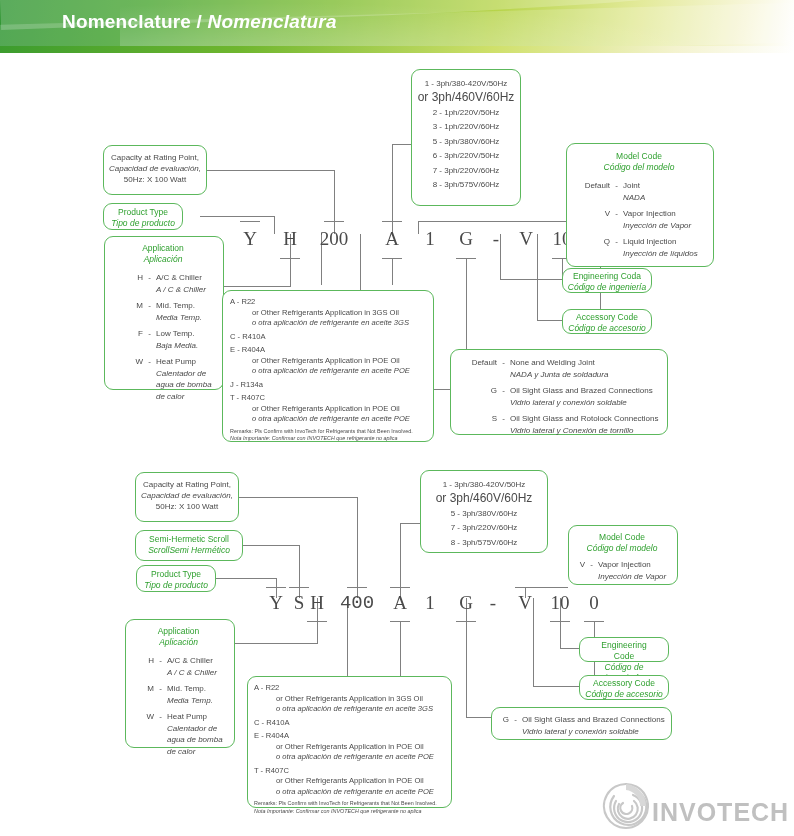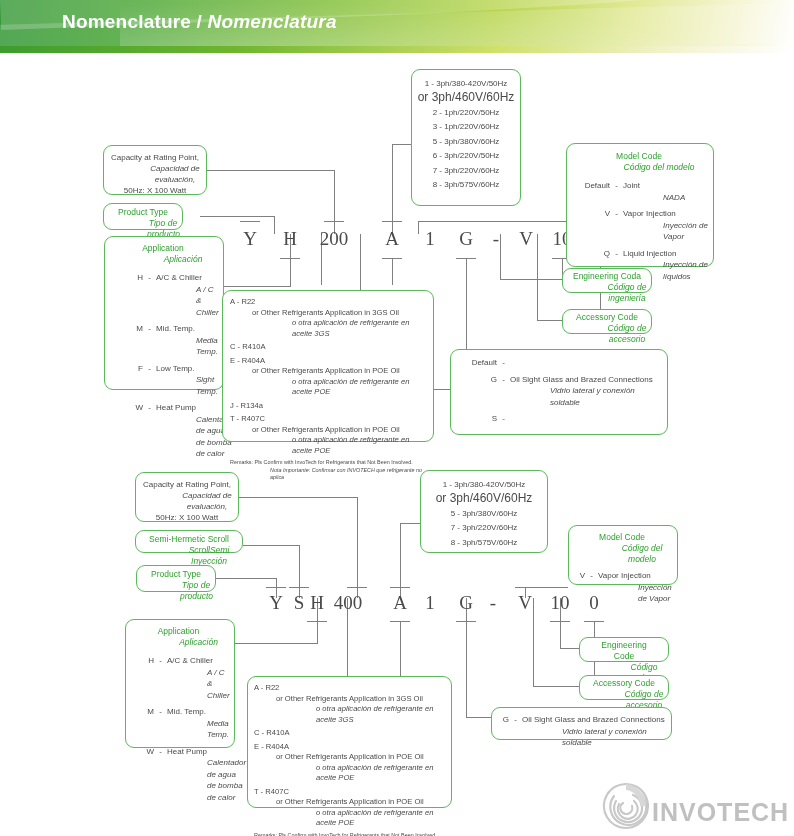--- a/index.html
+++ b/index.html
@@ -19,21 +19,21 @@
           font-weight:bold;letter-spacing:.2px;white-space:nowrap;}
   .banner-title .it{font-style:italic;}
   .banner-underline{position:absolute;left:0;top:46px;width:794px;height:7px;
           background:linear-gradient(100deg,#3c9c2e 0%,#6fb62e 30%,#cfe06a 62%,#f4f3cf 85%,#ffffff 100%);}
 
   
   .gbox{position:absolute;border:1px solid #5cb85c;border-radius:9px;background:#ffffff;
         box-sizing:border-box;}
   .gtitle{color:#2fa02f;text-align:center;font-size:8.5px;line-height:11px;}
   .gtxt{font-size:8px;line-height:11px;color:#4a4a4a;}
-  .es{font-style:italic;margin-left:40px;}
+  .es{font-style:italic;}
 
   
   .row{display:flex;font-size:8px;line-height:11.5px;color:#4a4a4a;}
   .row .k{width:34px;text-align:right;flex:0 0 34px;}
   .row .d{width:13px;text-align:center;flex:0 0 13px;}
   .row .v{flex:1 1 auto;}
   .row .v .es{display:block;font-style:italic;}
 
   
   .rline{font-size:7.6px;line-height:10.5px;color:#4a4a4a;}
@@ -148,21 +148,21 @@
     <div class="v"><span>A/C &amp; Chiller</span><span class="es">A / C &amp; Chiller</span></div>
   </div>
   <div class="row" style="margin-bottom:5px;">
     <div class="k">M</div>
     <div class="d">-</div>
     <div class="v"><span>Mid. Temp.</span><span class="es">Media Temp.</span></div>
   </div>
   <div class="row" style="margin-bottom:5px;">
     <div class="k">F</div>
     <div class="d">-</div>
-    <div class="v"><span>Low Temp.</span><span class="es">Sight Temp.</span></div>
+    <div class="v"><span>Low Temp.</span><span class="es">Baja Media.</span></div>
   </div>
   <div class="row">
     <div class="k">W</div>
     <div class="d">-</div>
     <div class="v"><span>Heat Pump</span><span class="es">Calentador de agua de bomba de calor</span></div>
   </div>
 </div>
 
 <div class="gbox" style="left:222px;top:290px;width:212px;height:152px;padding:6px 5px 0 7px;">
   <div class="rline" style="margin-bottom:3px;">
@@ -227,29 +227,31 @@
 </div>
 <div class="gbox" style="left:562px;top:309px;width:90px;height:25px;padding:2px 3px 0;">
   <div class="gtitle">Accessory Code</div>
   <div class="gtitle es">Código de accesorio</div>
 </div>
 
 <div class="gbox" style="left:450px;top:349px;width:218px;height:86px;padding:7px 4px 0 2px;">
   <div class="row" style="margin-bottom:5px;">
     <div class="k" style="flex:0 0 44px;width:44px;">Default</div>
     <div class="d">-</div>
+    <div class="v"><span>None and Welding Joint</span><span class="es">NADA y Junta de soldadura</span></div>
   </div>
   <div class="row" style="margin-bottom:5px;">
     <div class="k" style="flex:0 0 44px;width:44px;">G</div>
     <div class="d">-</div>
     <div class="v"><span>Oil Sight Glass and Brazed Connections</span><span class="es">Vidrio lateral y conexión soldable</span></div>
   </div>
   <div class="row">
     <div class="k" style="flex:0 0 44px;width:44px;">S</div>
     <div class="d">-</div>
+    <div class="v"><span>Oil Sight Glass and Rotolock Connections</span><span class="es">Vidrio lateral y Conexión de tornillo</span></div>
   </div>
 </div>
 
 <div class="ln lh" style="left:239px;top:497px;width:118px;"></div>
 <div class="ln lv" style="left:357px;top:497px;height:101px;"></div>
 
 <div class="ln lh" style="left:243px;top:545px;width:56px;"></div>
 <div class="ln lv" style="left:299px;top:545px;height:53px;"></div>
 
 <div class="ln lh" style="left:216px;top:578px;width:60px;"></div>
@@ -272,21 +274,21 @@
 <div class="ln lv" style="left:560px;top:598px;height:50px;"></div>
 <div class="ln lh" style="left:560px;top:648px;width:19px;"></div>
 
 <div class="ln lv" style="left:533px;top:598px;height:88px;"></div>
 <div class="ln lh" style="left:533px;top:686px;width:46px;"></div>
 
 <div class="codestr" style="left:0;top:592px;width:794px;height:26px;">
   <span style="left:276px;">Y</span>
   <span style="left:299px;">S</span>
   <span style="left:317px;">H</span>
-  <span style="left:348px;">400</span>
+  <span style="left:357px;font-family:Liberation Mono, monospace;">400</span>
   <span style="left:400px;">A</span>
   <span style="left:430px;">1</span>
   <span style="left:466px;">G</span>
   <span style="left:493px;">-</span>
   <span style="left:525px;">V</span>
   <span style="left:560px;">10</span>
   <span style="left:594px;">0</span>
 </div>
 
 <div class="ln lh" style="left:266px;top:587px;width:20px;"></div>
@@ -305,23 +307,23 @@
 <div class="ln lv" style="left:466px;top:621px;height:96px;"></div>
 <div class="ln lv" style="left:560px;top:621px;height:27px;"></div>
 <div class="ln lv" style="left:594px;top:621px;height:65px;"></div>
 
 <div class="gbox" style="left:135px;top:472px;width:104px;height:50px;padding:6px 4px 0;">
   <div class="gtxt" style="text-align:center;">Capacity at Rating Point,</div>
   <div class="gtxt es" style="text-align:center;">Capacidad de evaluación,</div>
   <div class="gtxt" style="text-align:center;">50Hz: X 100 Watt</div>
 </div>
 
-<div class="gbox" style="left:135px;top:530px;width:108px;height:23px;padding:3px 3px 0;">
+<div class="gbox" style="left:135px;top:530px;width:108px;height:31px;padding:3px 3px 0;">
   <div class="gtitle">Semi-Hermetic Scroll</div>
-  <div class="gtitle es">ScrollSemi Inyección</div>
+  <div class="gtitle es">ScrollSemi Hermético</div>
 </div>
 
 <div class="gbox" style="left:136px;top:565px;width:80px;height:27px;padding:3px 3px 0;">
   <div class="gtitle">Product Type</div>
   <div class="gtitle es">Tipo de producto</div>
 </div>
 
 <div class="gbox" style="left:125px;top:619px;width:110px;height:129px;padding:6px 5px 0 2px;">
   <div class="gtitle">Application</div>
   <div class="gtitle es" style="margin-bottom:7px;">Aplicación</div>

